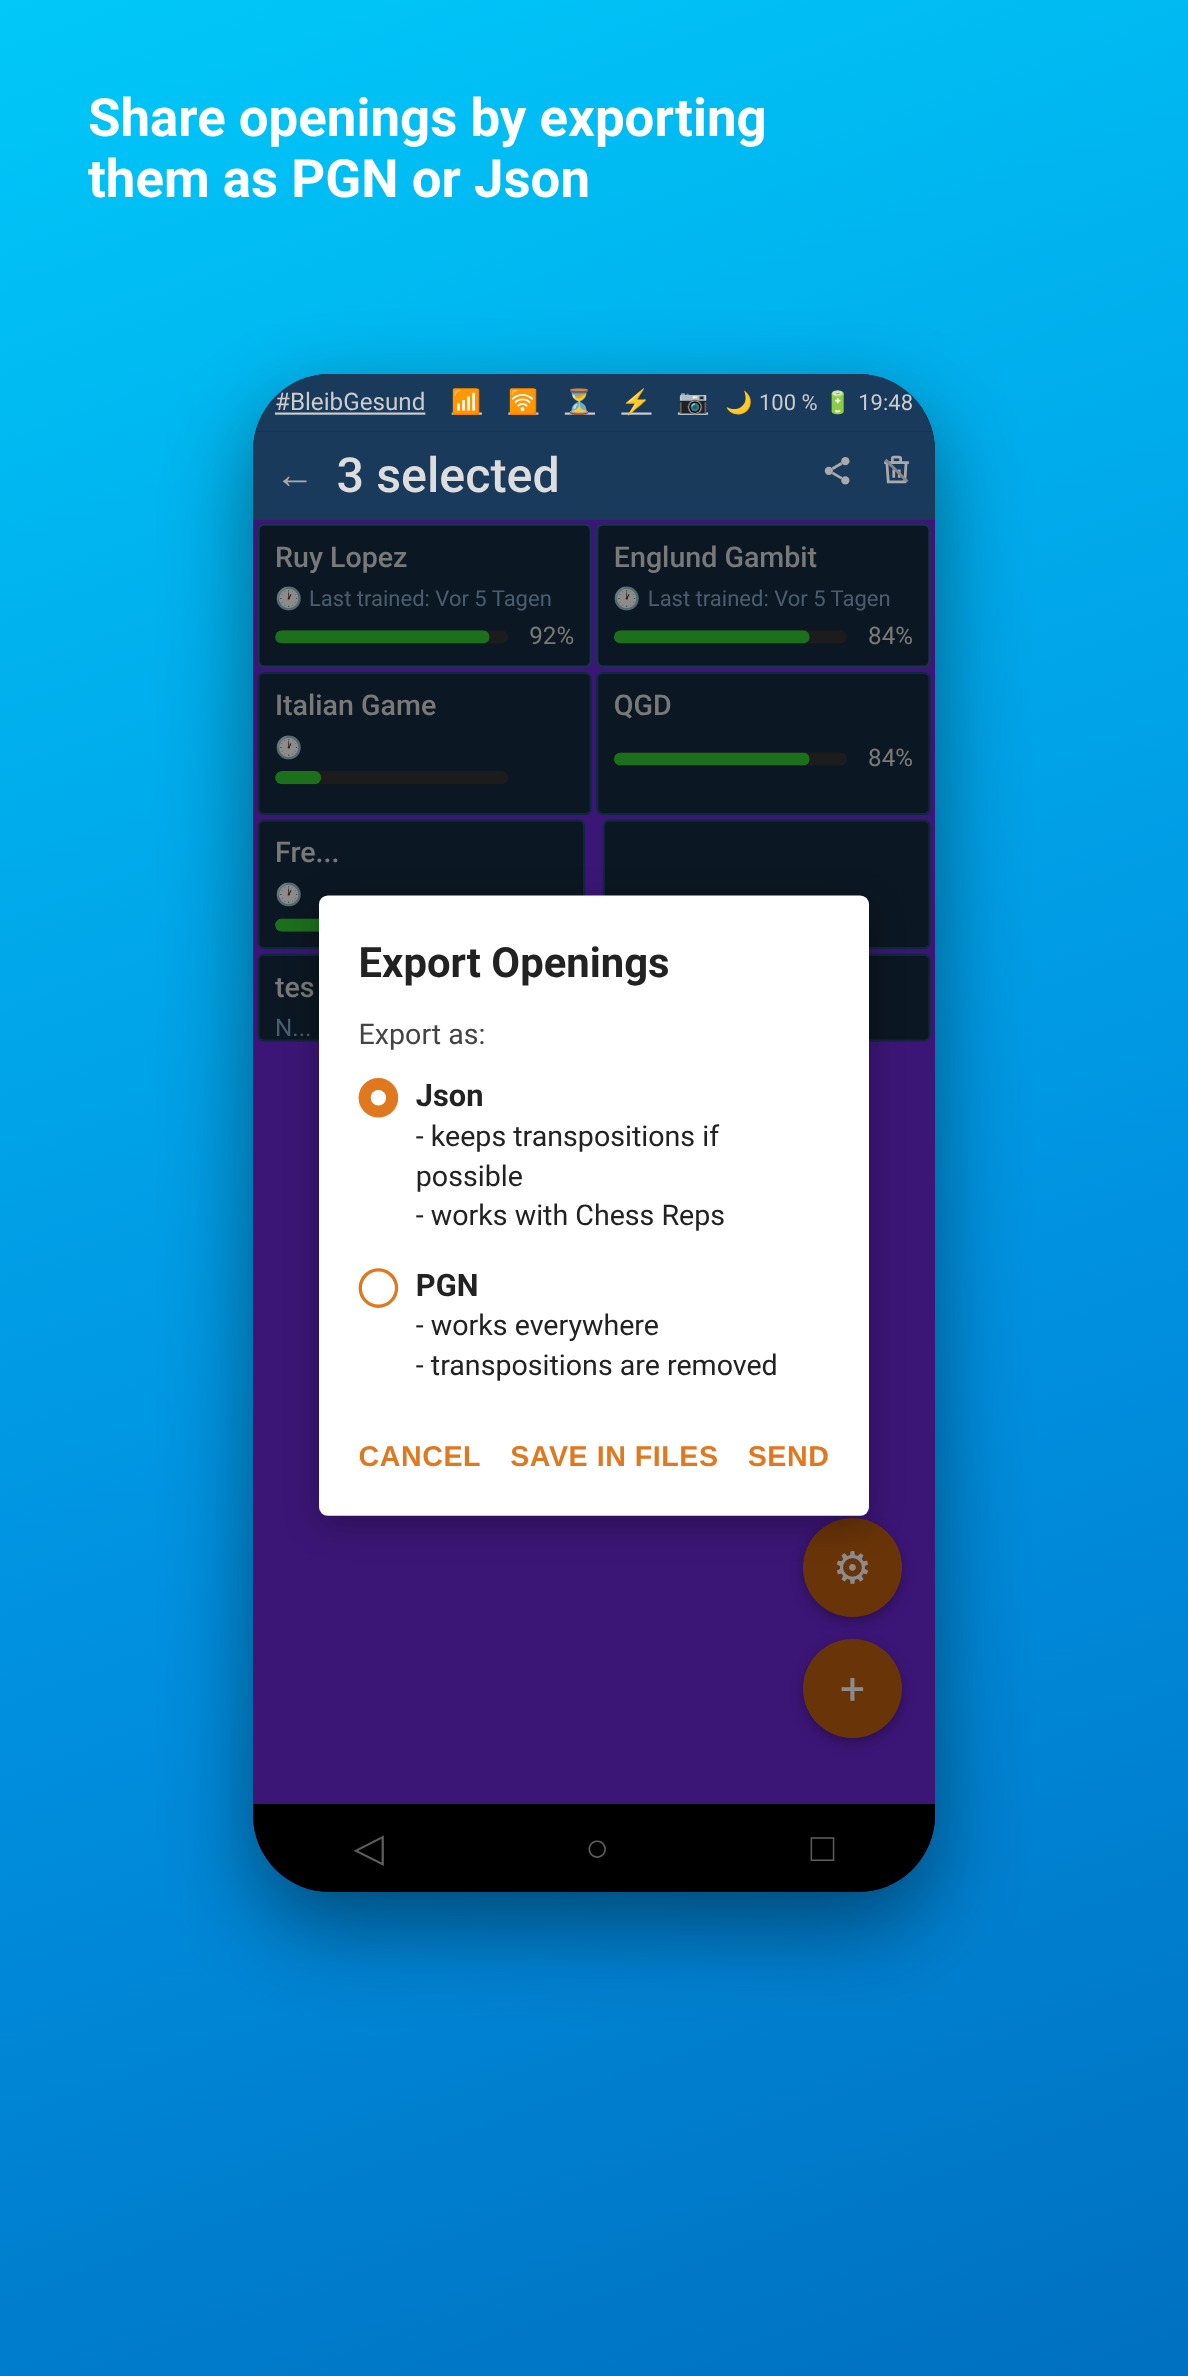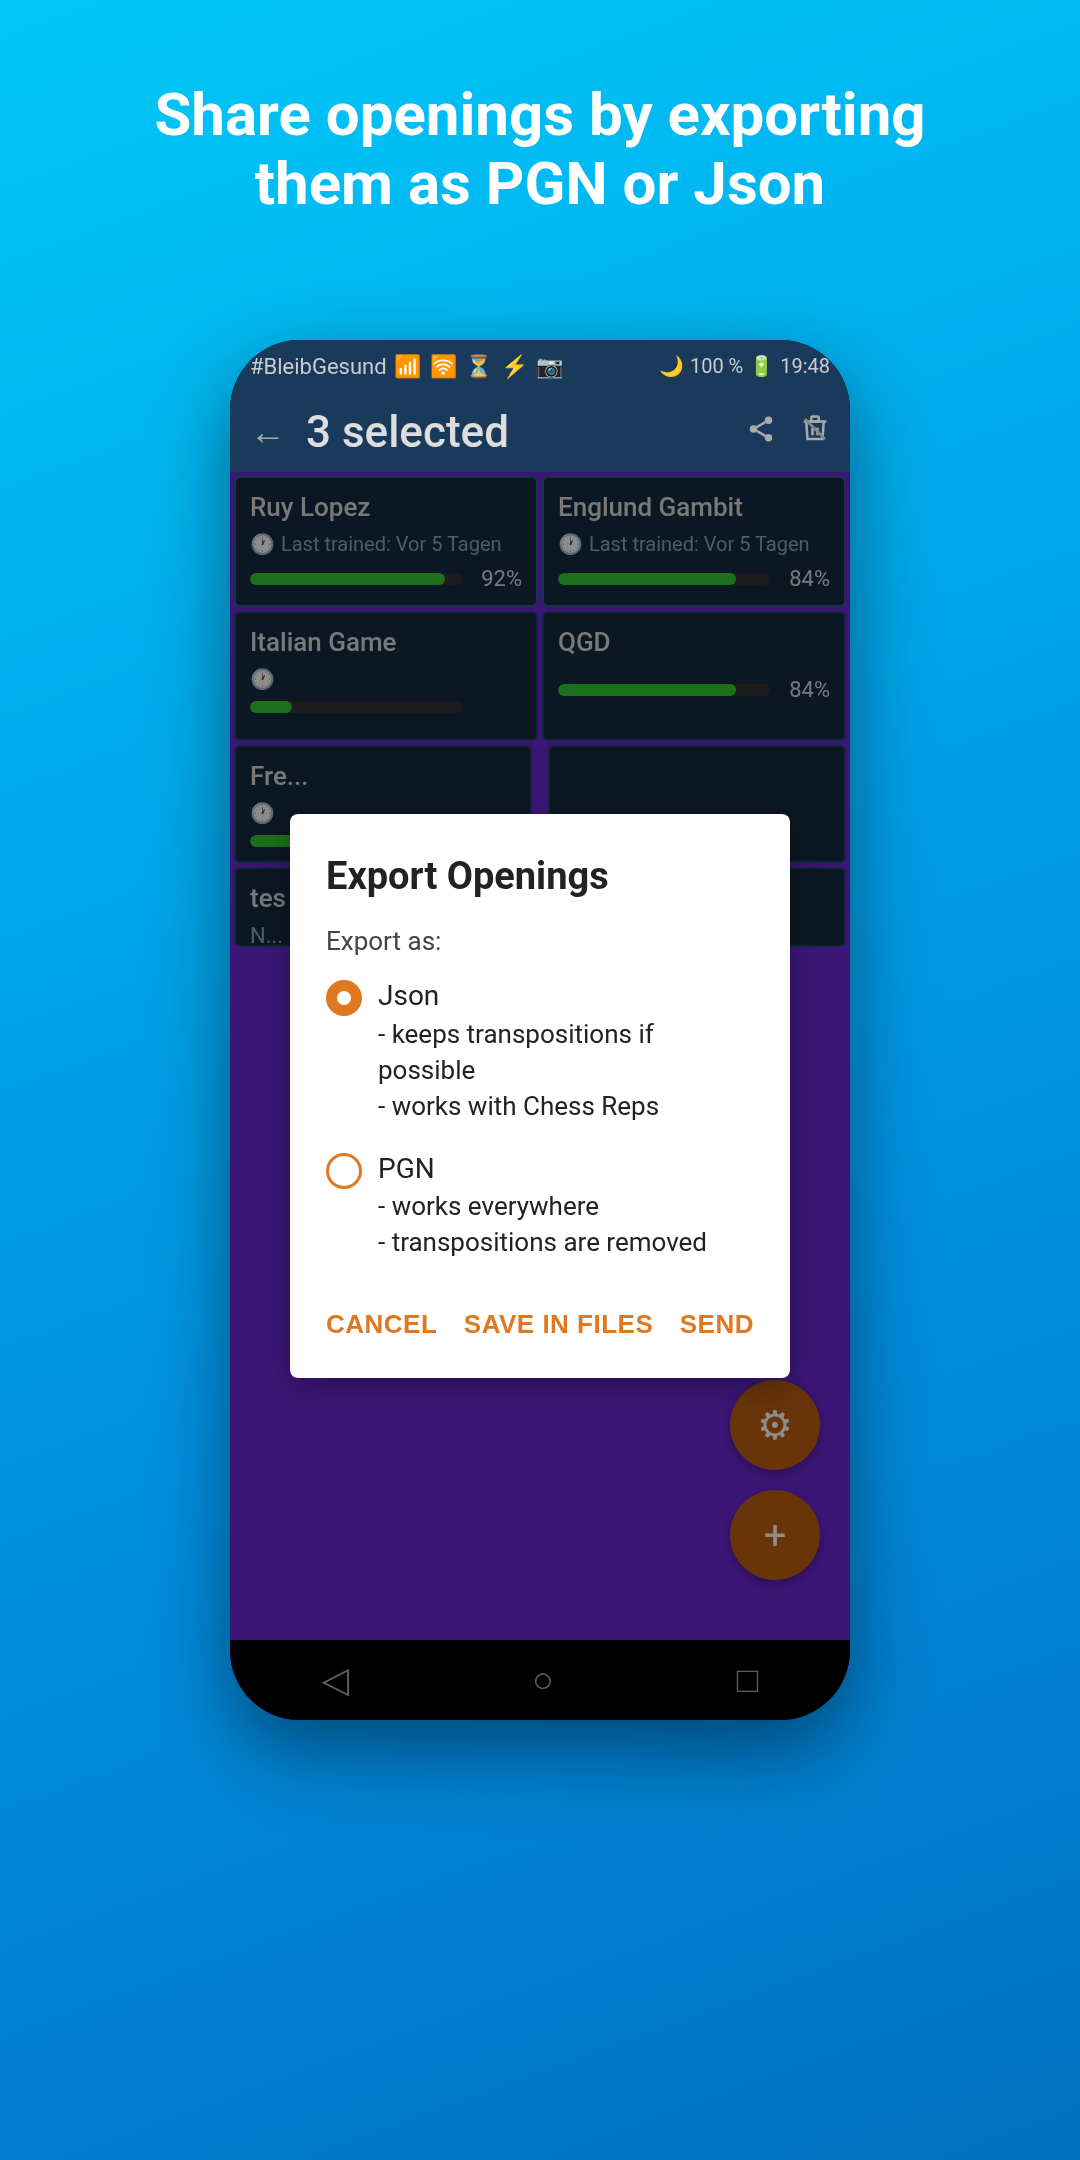--- a/index.html
+++ b/index.html
@@ -9,23 +9,23 @@
       width: 1080px;
       height: 2160px;
       background: linear-gradient(160deg, #00c8f8 0%, #0090e0 60%, #0070c0 100%);
       font-family: 'Roboto', Arial, sans-serif;
       overflow: hidden;
       position: relative;
     }
 
     
     .headline {
-      text-align: center;
+      text-align: left;
       color: #ffffff;
-      font-size: 60px;
+      font-size: 48px;
       font-weight: 700;
       padding: 80px 80px 40px;
       line-height: 1.15;
     }
 
     
     .phone-shell {
       position: absolute;
       top: 340px;
       left: 50%;
@@ -43,21 +43,21 @@
       background: #1a3a5c;
       height: 52px;
       display: flex;
       align-items: center;
       justify-content: space-between;
       padding: 0 20px;
       font-size: 22px;
       color: #cccccc;
     }
 
-    .status-left { display: flex; align-items: center; gap: 8px; }
+    .status-left { display: flex; align-items: center; gap: 24px; text-decoration: underline; }
     .status-right { display: flex; align-items: center; gap: 6px; font-size: 20px; }
 
     
     .app-header {
       background: #1a3a5c;
       height: 80px;
       display: flex;
       align-items: center;
       padding: 0 20px;
       gap: 20px;
@@ -246,21 +246,21 @@
       border-radius: 50%;
     }
 
     .radio-label {
       font-size: 26px;
       color: #222222;
       line-height: 1.4;
     }
 
     .radio-label-title {
-      font-weight: 400;
+      font-weight: 700;
       font-size: 28px;
     }
 
     .dialog-actions {
       display: flex;
       justify-content: space-between;
       margin-top: 30px;
       padding-top: 10px;
       align-items: flex-end;
     }

